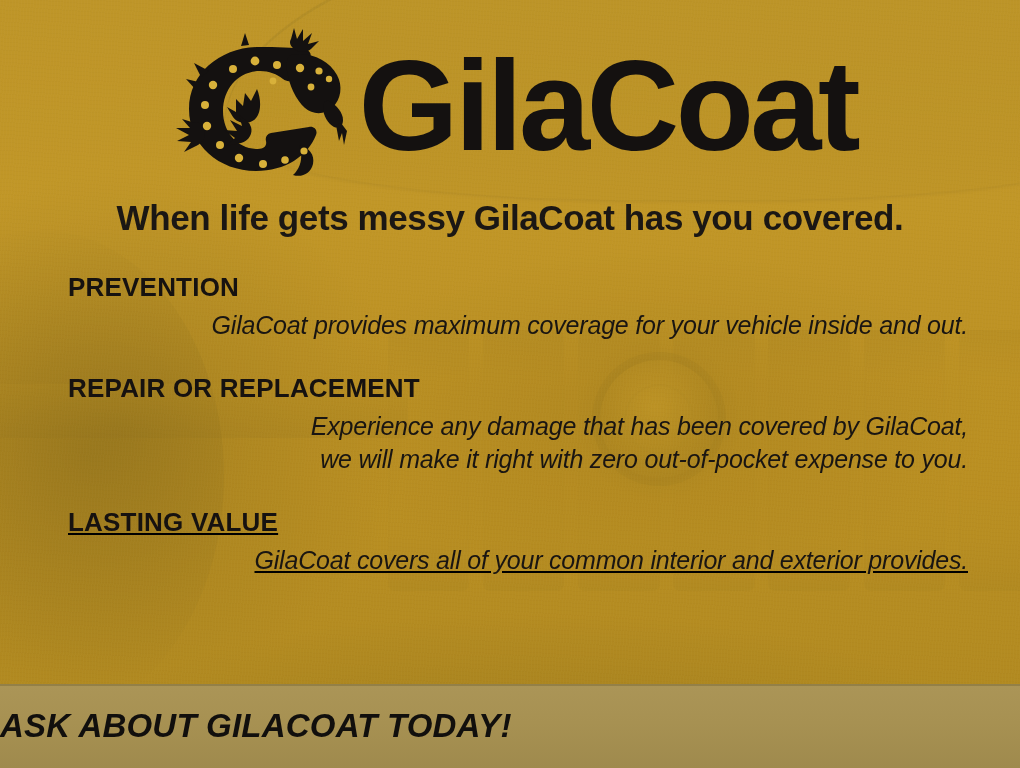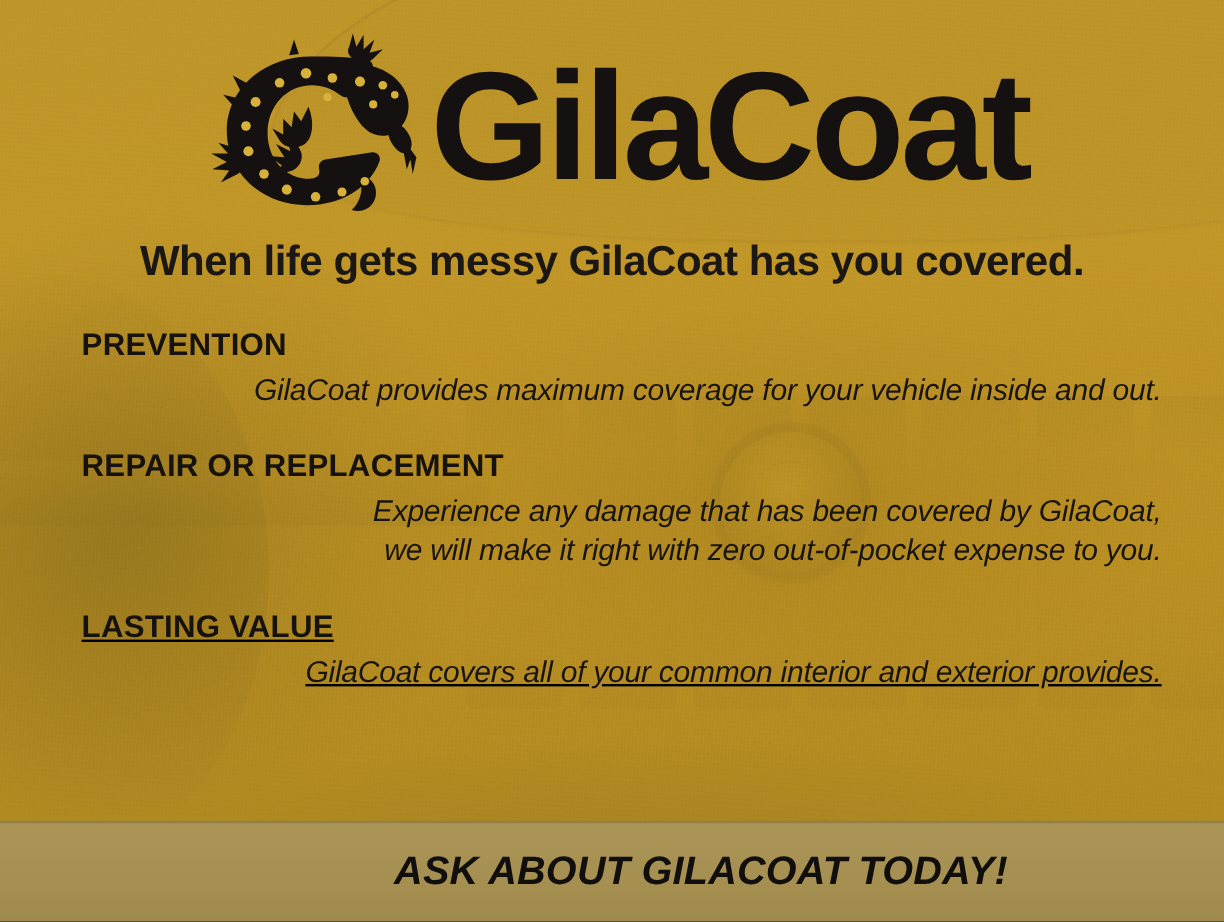--- a/index.html
+++ b/index.html
@@ -9,21 +9,21 @@
     width:1020px; height:768px;
     background:#000;
     font-family:"Liberation Sans", sans-serif;
     overflow:hidden;
   }
 
   .slide {
     position:relative;
     width:1020px; height:768px;
     overflow:hidden;
-    background:#15803d;
+    background:#ef4444;
   }
 
   
   .bg-photo {
     position:absolute; inset:0;
     background:
       radial-gradient(ellipse 46% 30% at 64% 54%, rgba(120,95,20,.30), rgba(120,95,20,0) 72%),
       radial-gradient(ellipse 40% 48% at 12% 56%, rgba(70,58,16,.34), rgba(70,58,16,0) 70%),
       radial-gradient(ellipse 70% 34% at 52% 104%, rgba(60,50,14,.30), rgba(60,50,14,0) 72%),
       linear-gradient(180deg, #b8972c 0%, #c6a434 26%, #c19d2c 62%, #ab8c26 100%);
@@ -158,21 +158,21 @@
     letter-spacing:-.2px;
     text-align:right;
   }
   .section-body .line { display:block; }
 
   
   .footer-band {
     position:absolute; left:0; top:684px;
     width:1020px; height:84px;
     background:linear-gradient(180deg, #ab9557 0%, #a79152 46%, #9f8a4d 100%);
-    display:flex; align-items:center; justify-content:flex-end;
+    display:flex; align-items:center; justify-content:flex-start;
   }
   .footer-band::before {
     content:""; position:absolute; left:0; top:0;
     width:100%; height:2px;
     background:rgba(92,78,36,.30);
   }
   .footer-text {
     font-size:33px;
     font-weight:bold;
     font-style:italic;

